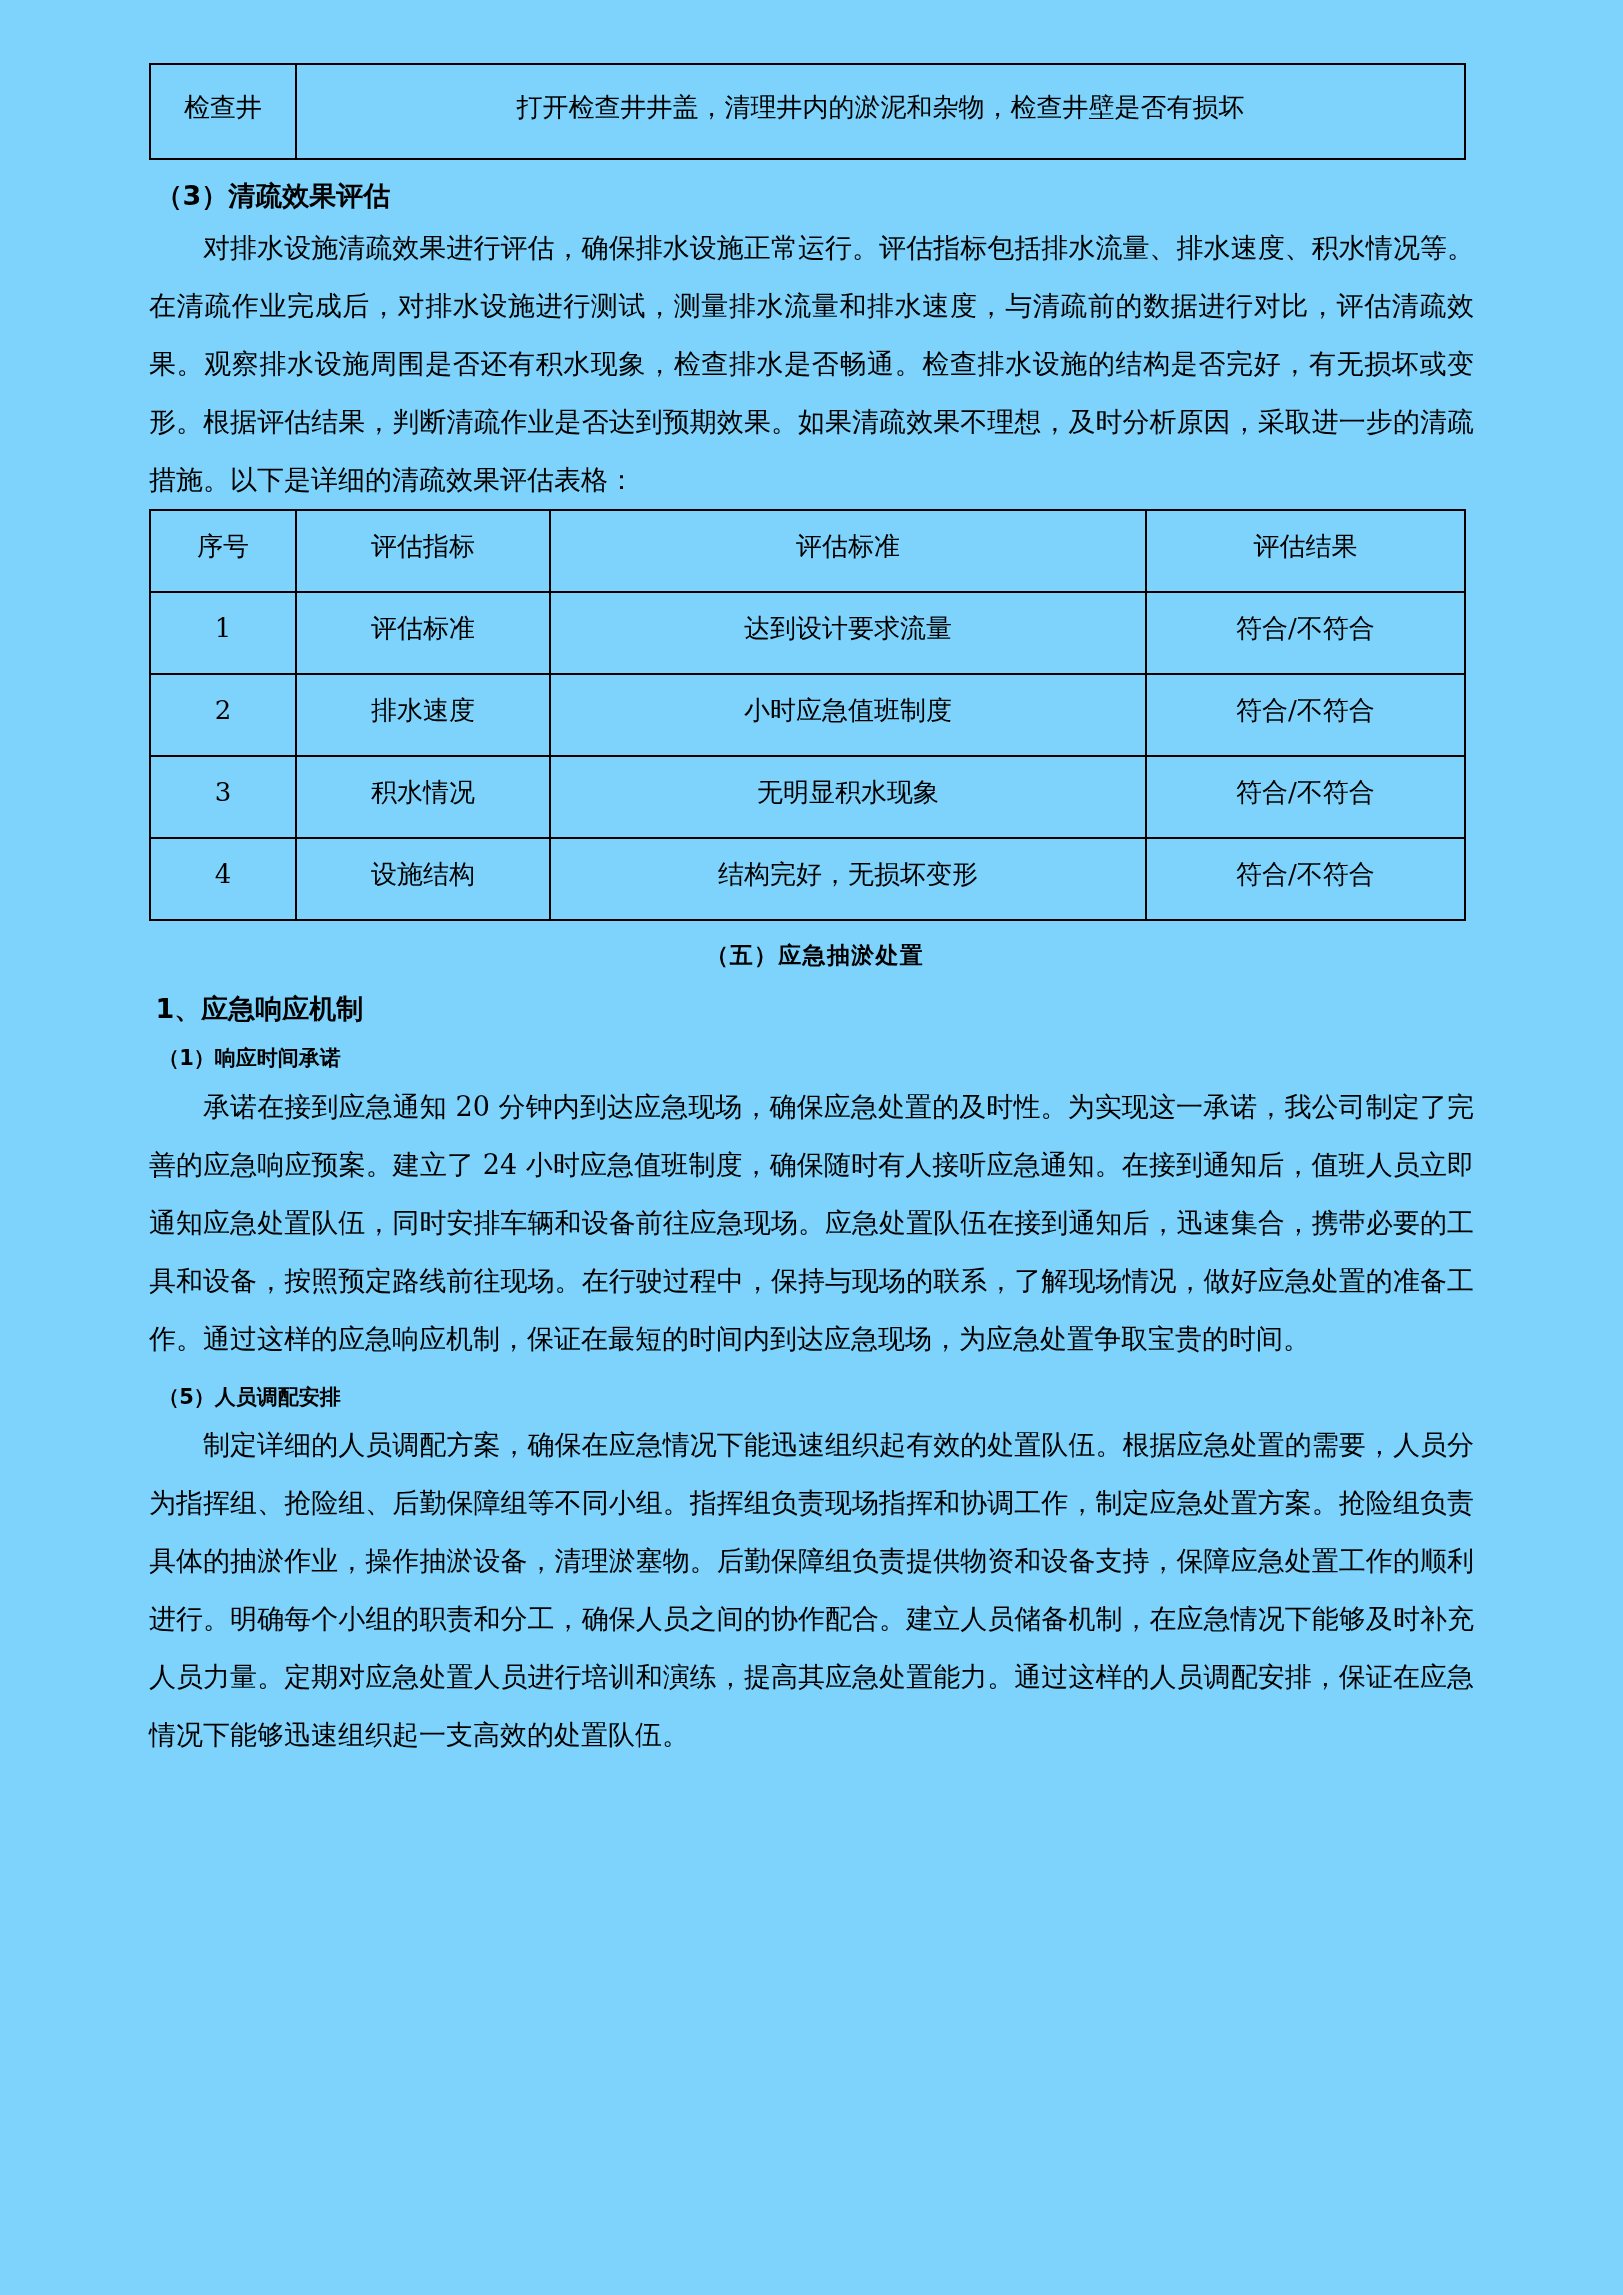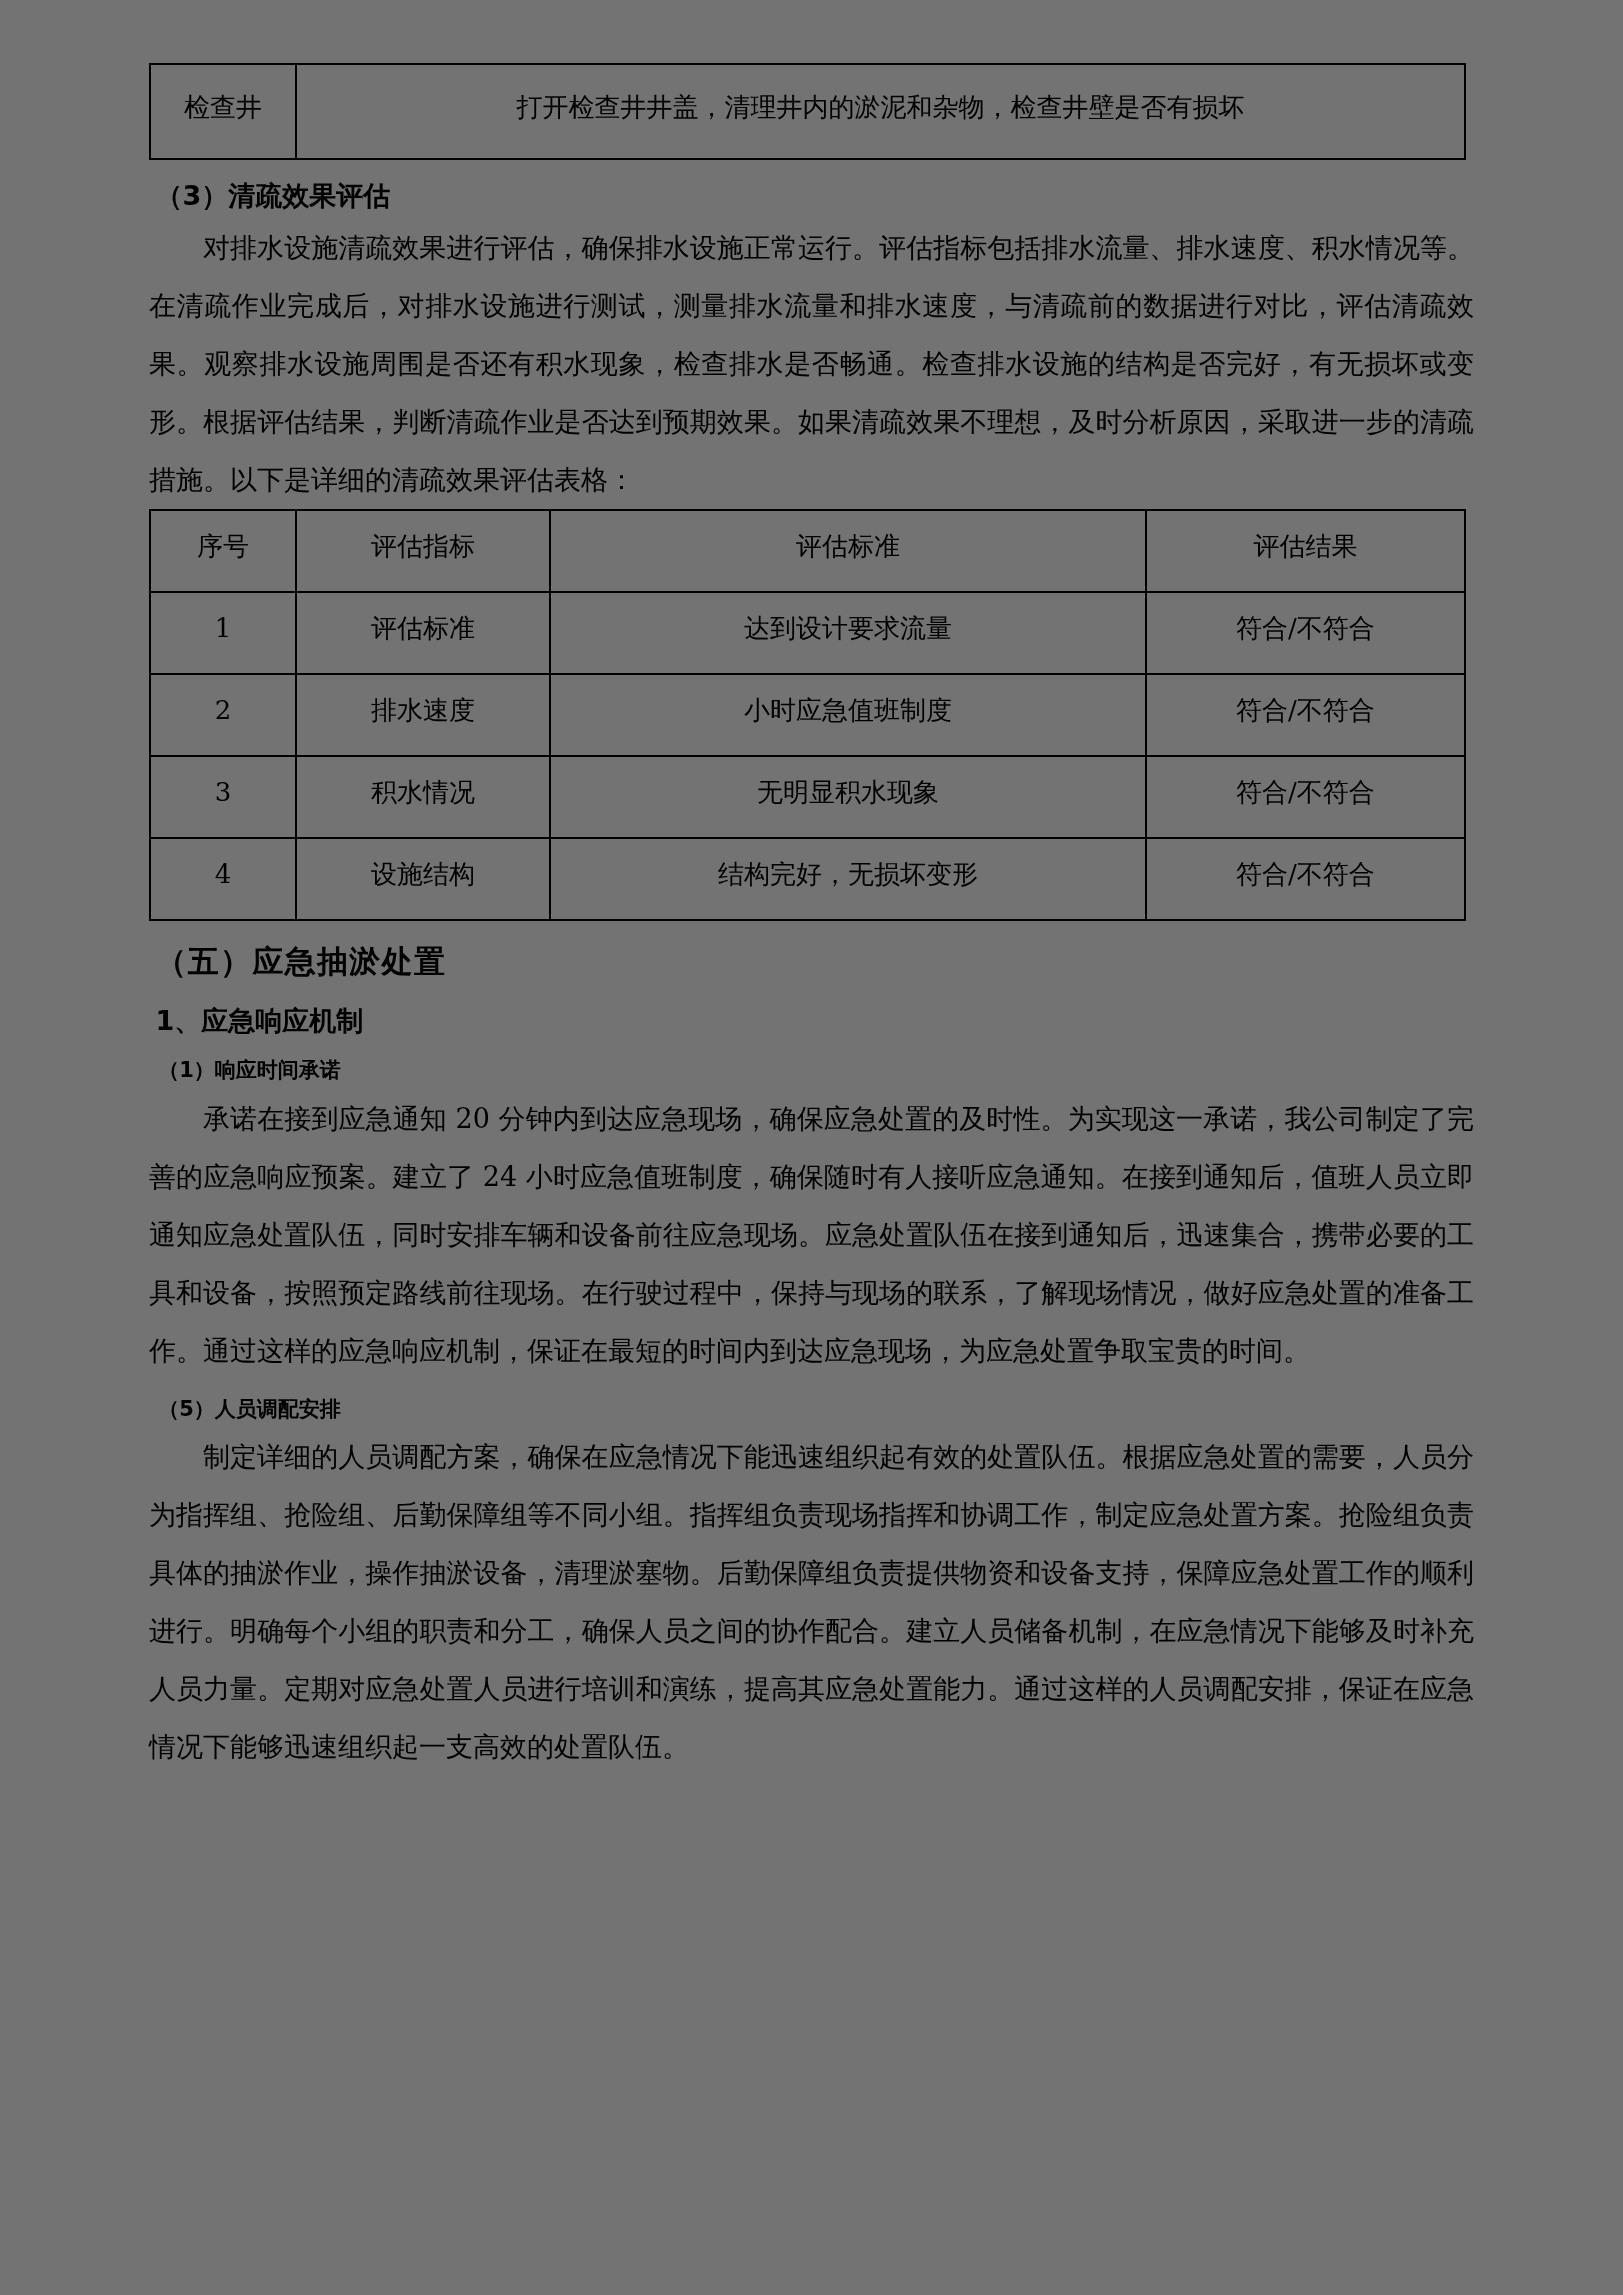--- a/index.html
+++ b/index.html
@@ -13,21 +13,21 @@
     font-family: "DejaVu Serif", "Liberation Serif", serif;
     color: #000000;
     -webkit-font-smoothing: none;
   }
   .page {
     position: relative;
     width: 1623px;
     height: 2295px;
     box-sizing: border-box;
     padding: 63px 149px 63px 149px;
-    background: #737373;
+    background: #7dd3fc;
   }
   .doc-body {
     position: relative;
     width: 1325px;
     margin: 0 auto;
   }
 
   
   table.doc-table {
     border-collapse: collapse;
@@ -61,27 +61,28 @@
     margin-top: 3.9px;
   }
   .table-eval td {
     height: 50px;
     padding-top: 6.5px;
     padding-bottom: 18.3px;
   }
 
   
   h1.sec-head {
-    font-size: 31px;
+    font-size: 23px;
     font-weight: bold;
     margin: 17px 0 2.6px 0;
     padding-left: 6.5px;
     letter-spacing: 1.3px;
     line-height: 1.5;
     font-family: "DejaVu Sans", "Liberation Sans", sans-serif;
+    text-align: center;
   }
   h2.sub-head {
     font-size: 27px;
     font-weight: bold;
     margin: 15.7px 0 2.6px 0;
     padding-left: 6.5px;
     line-height: 1.5;
     font-family: "DejaVu Sans", "Liberation Sans", sans-serif;
   }
   h3.item-head {

